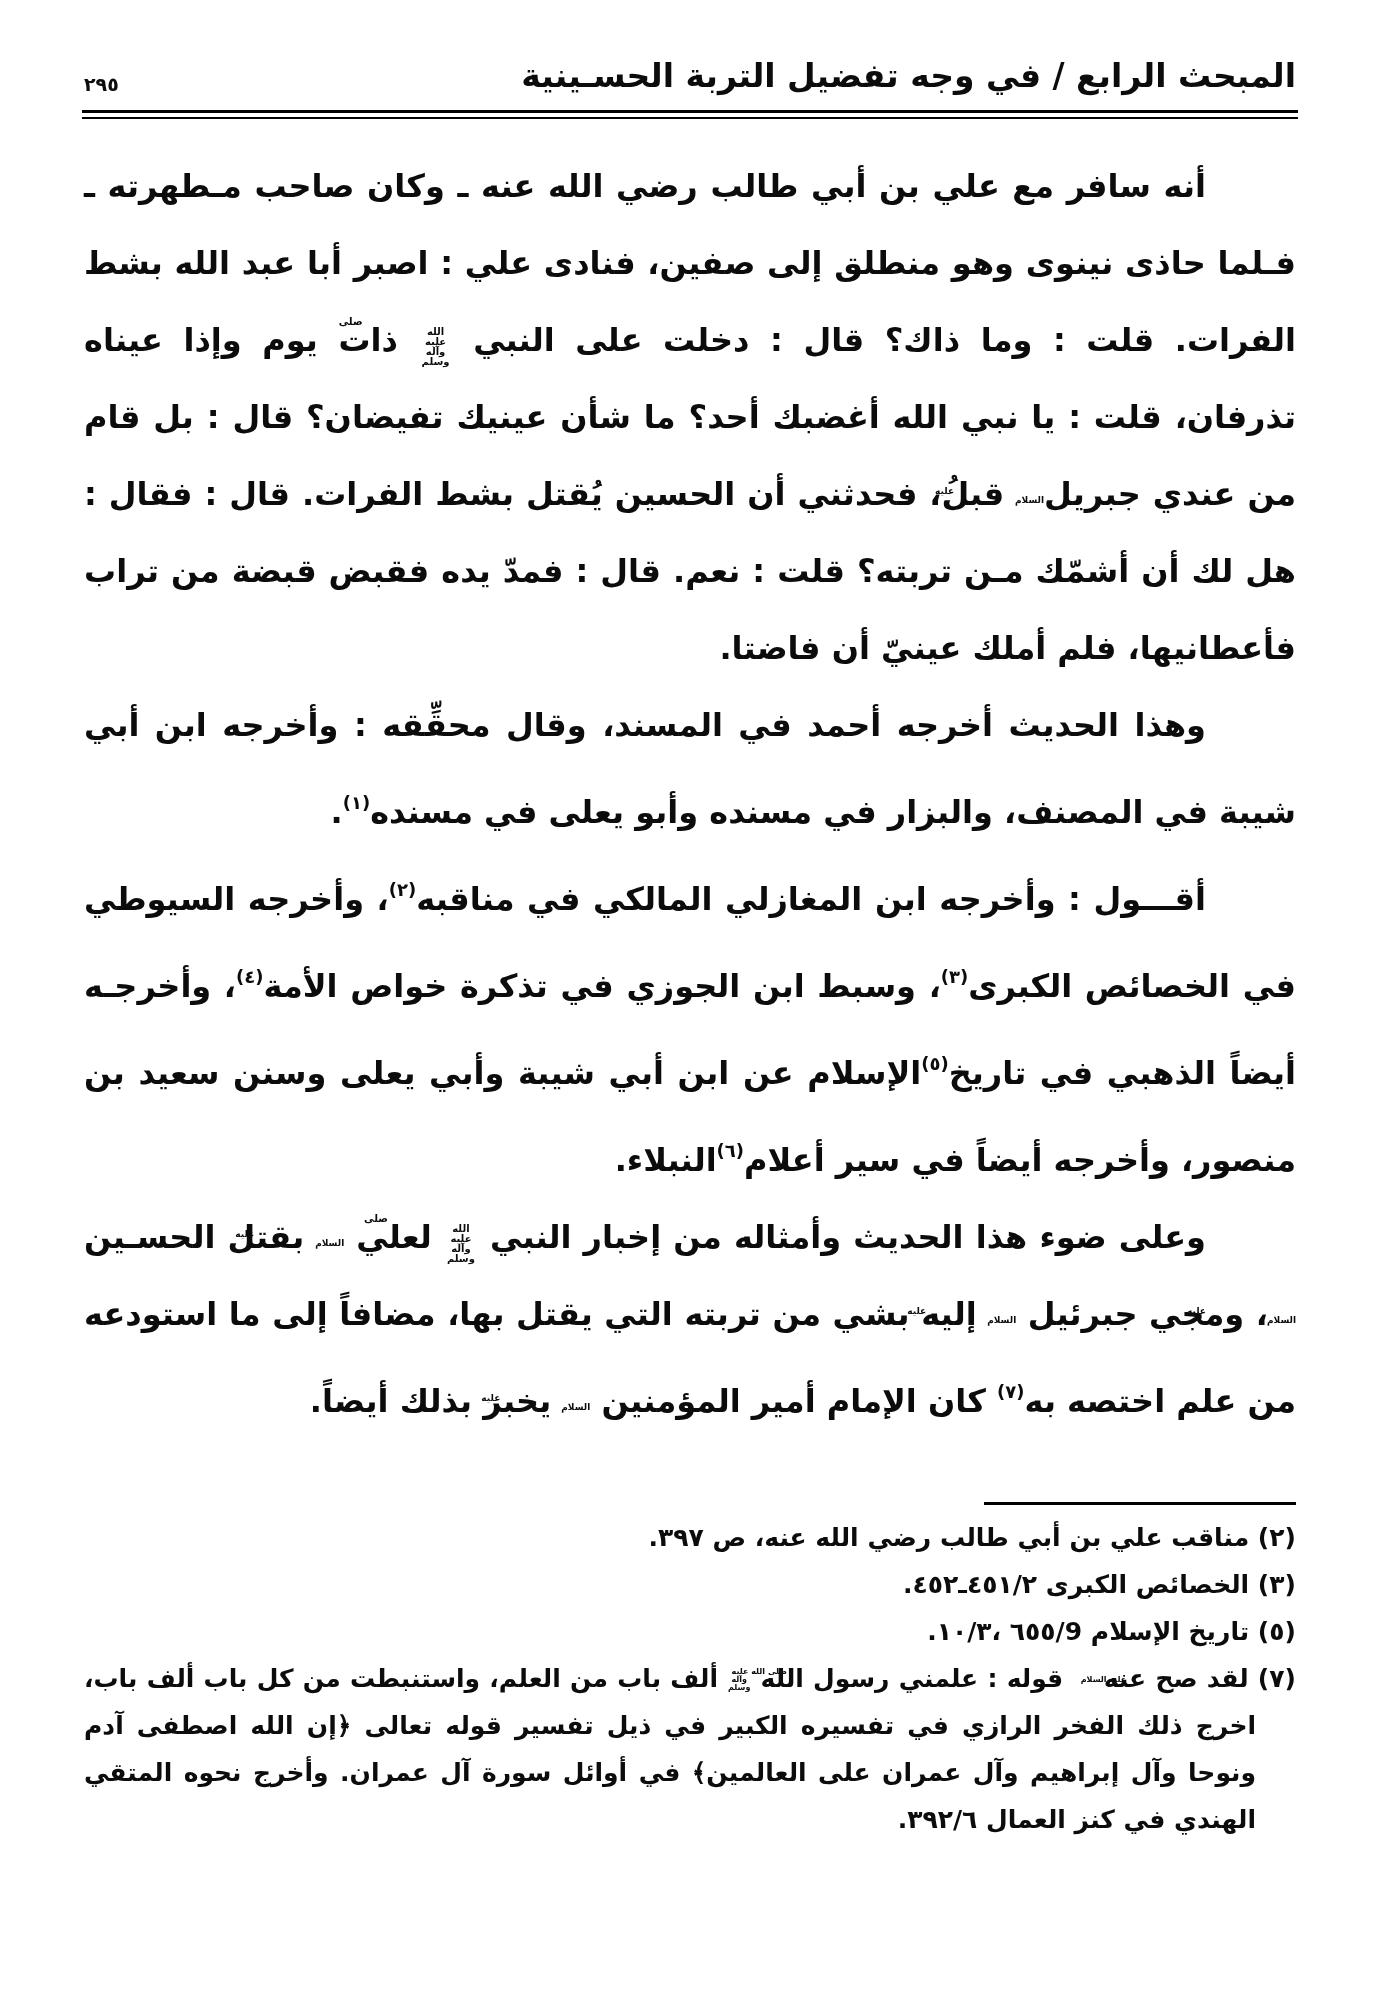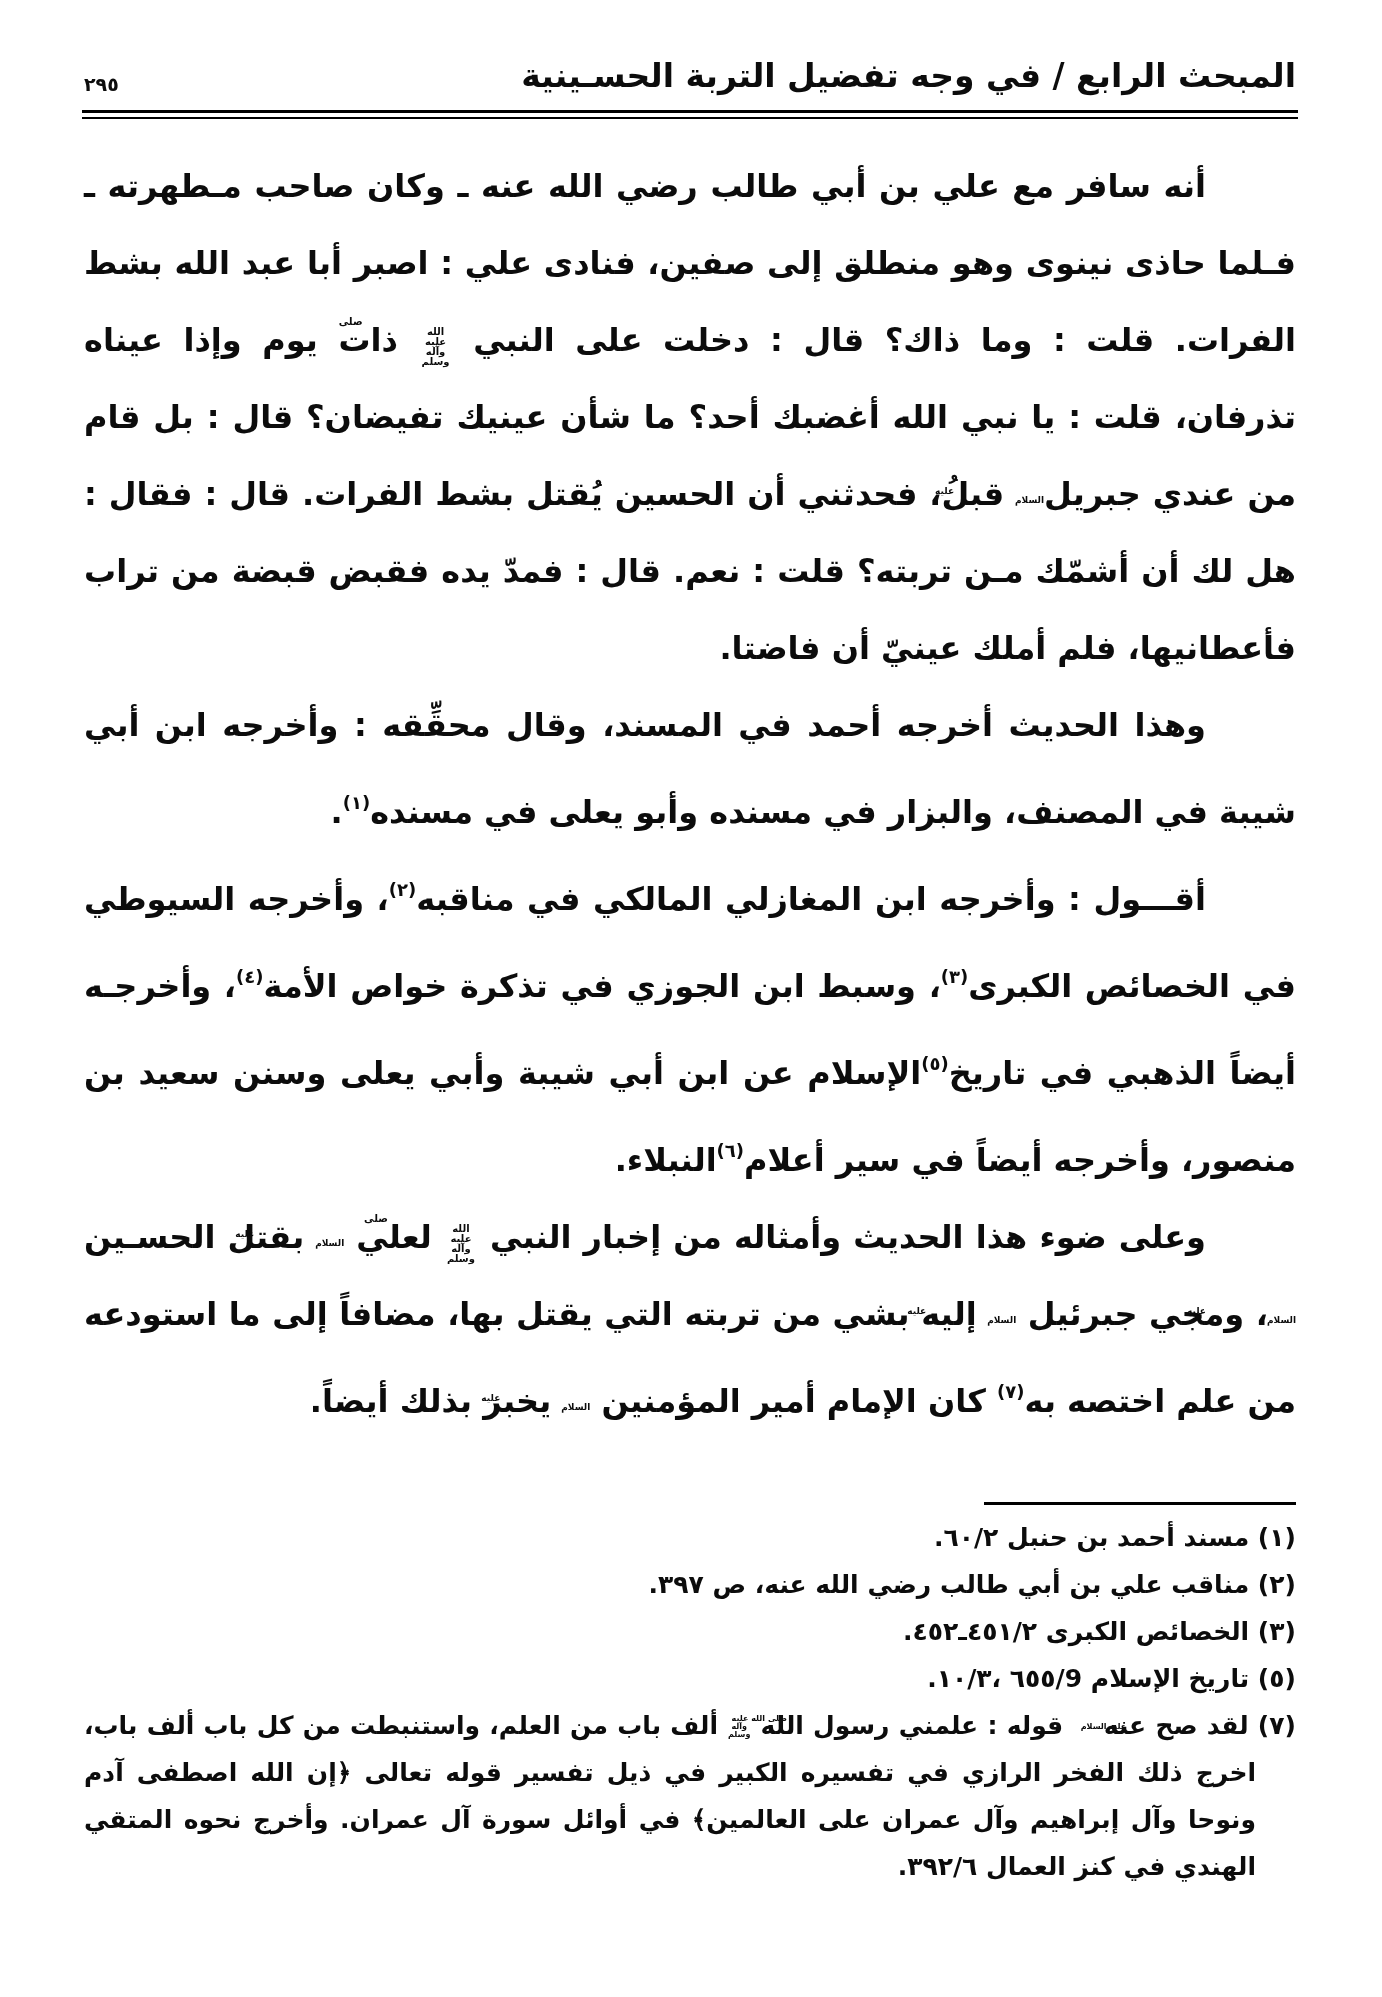--- a/index.html
+++ b/index.html
@@ -77,21 +77,20 @@
   </div>
   <div class="rule"></div>
   <div class="body" id="body-text">
       <p>أنه سافر مع علي بن أبي طالب رضي الله عنه ـ وكان صاحب مـطهرته ـ فـلما حاذى نينوى وهو منطلق إلى صفين، فنادى علي : اصبر أبا عبد الله بشط الفرات. قلت : وما ذاك؟ قال : دخلت على النبي <span class="hon hon-pbuh">صلى الله عليه وآله وسلم</span> ذات يوم وإذا عيناه تذرفان، قلت : يا نبي الله أغضبك أحد؟ ما شأن عينيك تفيضان؟ قال : بل قام من عندي جبريل<span class="hon hon-as">عليه السلام</span> قبلُ، فحدثني أن الحسين يُقتل بشط الفرات. قال : فقال : هل لك أن أشمّك مـن تربته؟ قلت : نعم. قال : فمدّ يده فقبض قبضة من تراب فأعطانيها، فلم أملك عينيّ أن فاضتا.</p>
       <p>وهذا الحديث أخرجه أحمد في المسند، وقال محقِّقه : وأخرجه ابن أبي شيبة في المصنف، والبزار في مسنده وأبو يعلى في مسنده<span class="fnref">(١)</span>.</p>
       <p>أقـــول : وأخرجه ابن المغازلي المالكي في مناقبه<span class="fnref">(٢)</span>، وأخرجه السيوطي في الخصائص الكبرى<span class="fnref">(٣)</span>، وسبط ابن الجوزي في تذكرة خواص الأمة<span class="fnref">(٤)</span>، وأخرجـه أيضاً الذهبي في تاريخ<span class="fnref">(٥)</span>الإسلام عن ابن أبي شيبة وأبي يعلى وسنن سعيد بن منصور، وأخرجه أيضاً في سير أعلام<span class="fnref">(٦)</span>النبلاء.</p>
       <p>وعلى ضوء هذا الحديث وأمثاله من إخبار النبي <span class="hon hon-pbuh">صلى الله عليه وآله وسلم</span> لعلي <span class="hon hon-as">عليه السلام</span> بقتل الحسـين <span class="hon hon-as">عليه السلام</span>، ومجي جبرئيل <span class="hon hon-as">عليه السلام</span> إليه بشي من تربته التي يقتل بها، مضافاً إلى ما استودعه من علم اختصه به<span class="fnref">(٧)</span> كان الإمام أمير المؤمنين <span class="hon hon-as">عليه السلام</span> يخبر بذلك أيضاً.</p>
     </div>
   <div class="fn-sep"></div>
   <div class="footnotes" id="footnotes">
-      <div>(١) مسند أحمد بن حنبل ‭٦٠/٢‬.</div>
       <div>(٢) مناقب علي بن أبي طالب رضي الله عنه، ص ٣٩٧.</div>
       <div class="fn-row">
         <div class="fn-cell fn-cell-a">(٣) الخصائص الكبرى ‭٤٥٢ـ٤٥١/٢‬.</div>
       </div>
       <div class="fn-row">
         <div class="fn-cell fn-cell-a">(٥) تاريخ الإسلام ‭١٠/٣‬، ‭٦٥٥/9‬.</div>
       </div>
       <div class="fn-hang">(٧) لقد صح عنه <span class="hon hon-as">عليه السلام</span> قوله : علمني رسول الله <span class="hon hon-pbuh">صلى الله عليه وآله وسلم</span> ألف باب من العلم، واستنبطت من كل باب ألف باب، اخرج ذلك الفخر الرازي في تفسيره الكبير في ذيل تفسير قوله تعالى ﴿إن الله اصطفى آدم ونوحا وآل إبراهيم وآل عمران على العالمين﴾ في أوائل سورة آل عمران. وأخرج نحوه المتقي الهندي في كنز العمال ‭٣٩٢/٦‬.</div>
     </div>
 </div>

